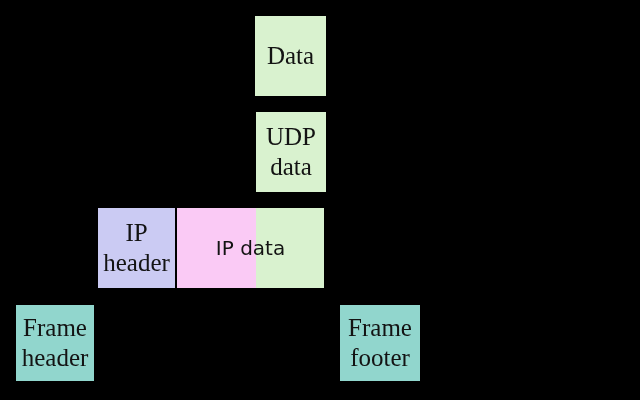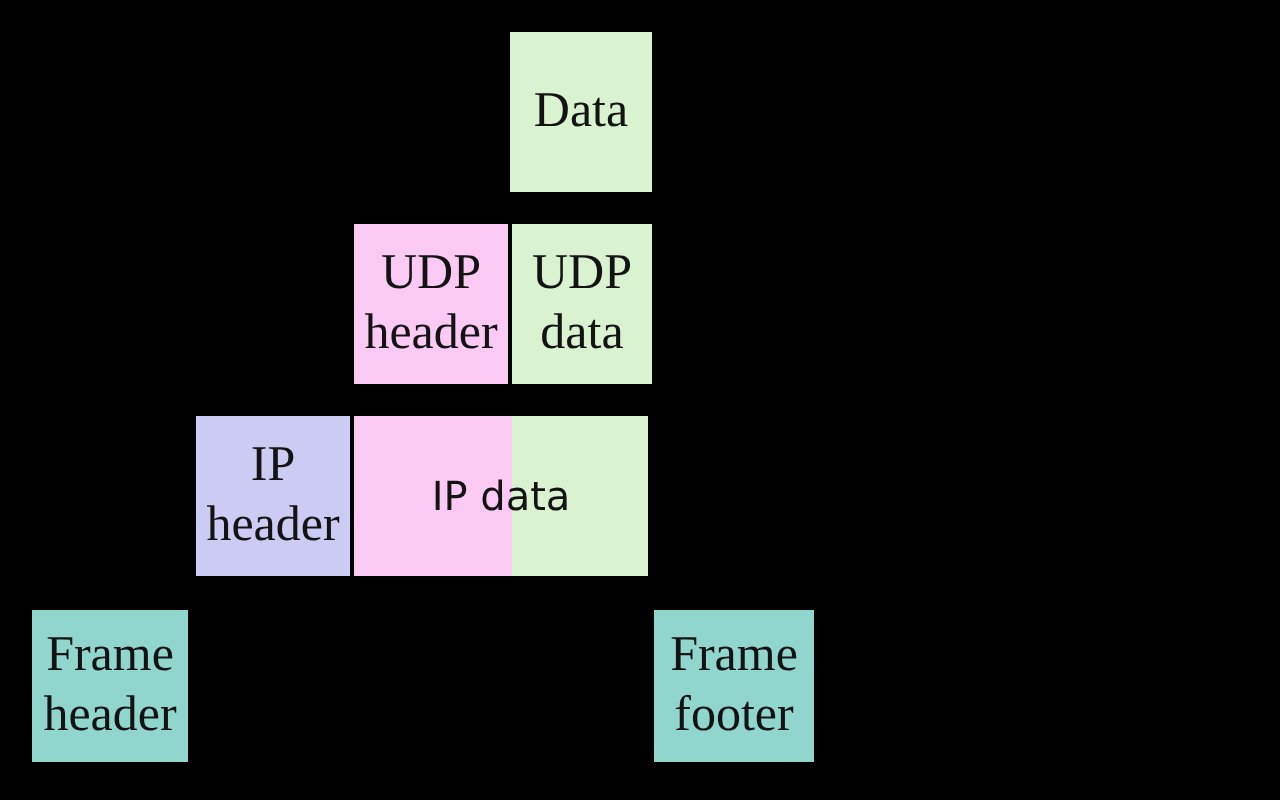--- a/index.html
+++ b/index.html
@@ -51,36 +51,33 @@
                      background: linear-gradient(90deg,
                        var(--pink) 0px, var(--pink) 79px,
                        var(--green) 79px, var(--green) 100%); }
   
   .box-frame-header{ left: 14px;  top: 303px; width: 82px;  height: 80px; background: var(--teal); }
   .box-frame-data  { left: 95px;  top: 303px; width: 227px; height: 80px;
                      background: linear-gradient(90deg,
                        var(--lavender) 0px, var(--lavender) 79px,
                        var(--pink) 79px, var(--pink) 160px,
                        var(--green) 160px, var(--green) 100%); }
-  .box-frame-footer{ left: 325px; top: 303px; width: 84px;  height: 80px; background: var(--teal); }
+  .box-frame-footer{ left: 338px; top: 303px; width: 84px;  height: 80px; background: var(--teal); }
 
   .label { display: inline-block; padding: 0 2px; }
 </style>
 </head>
 <body>
 
 <div class="stage">
 
   <div class="box serif box-data">
     <span class="label">Data</span>
   </div>
 
-  <div class="box serif box-udp-header">
-    <span class="label">UDP header</span>
-  </div>
   <div class="box serif box-ip-header">
     <span class="label">IP header</span>
   </div>
 
   <div class="box serif box-udp-data">
     <span class="label">UDP data</span>
   </div>
   <div class="box sans box-ip-data">
     <span class="label">IP data</span>
   </div>

